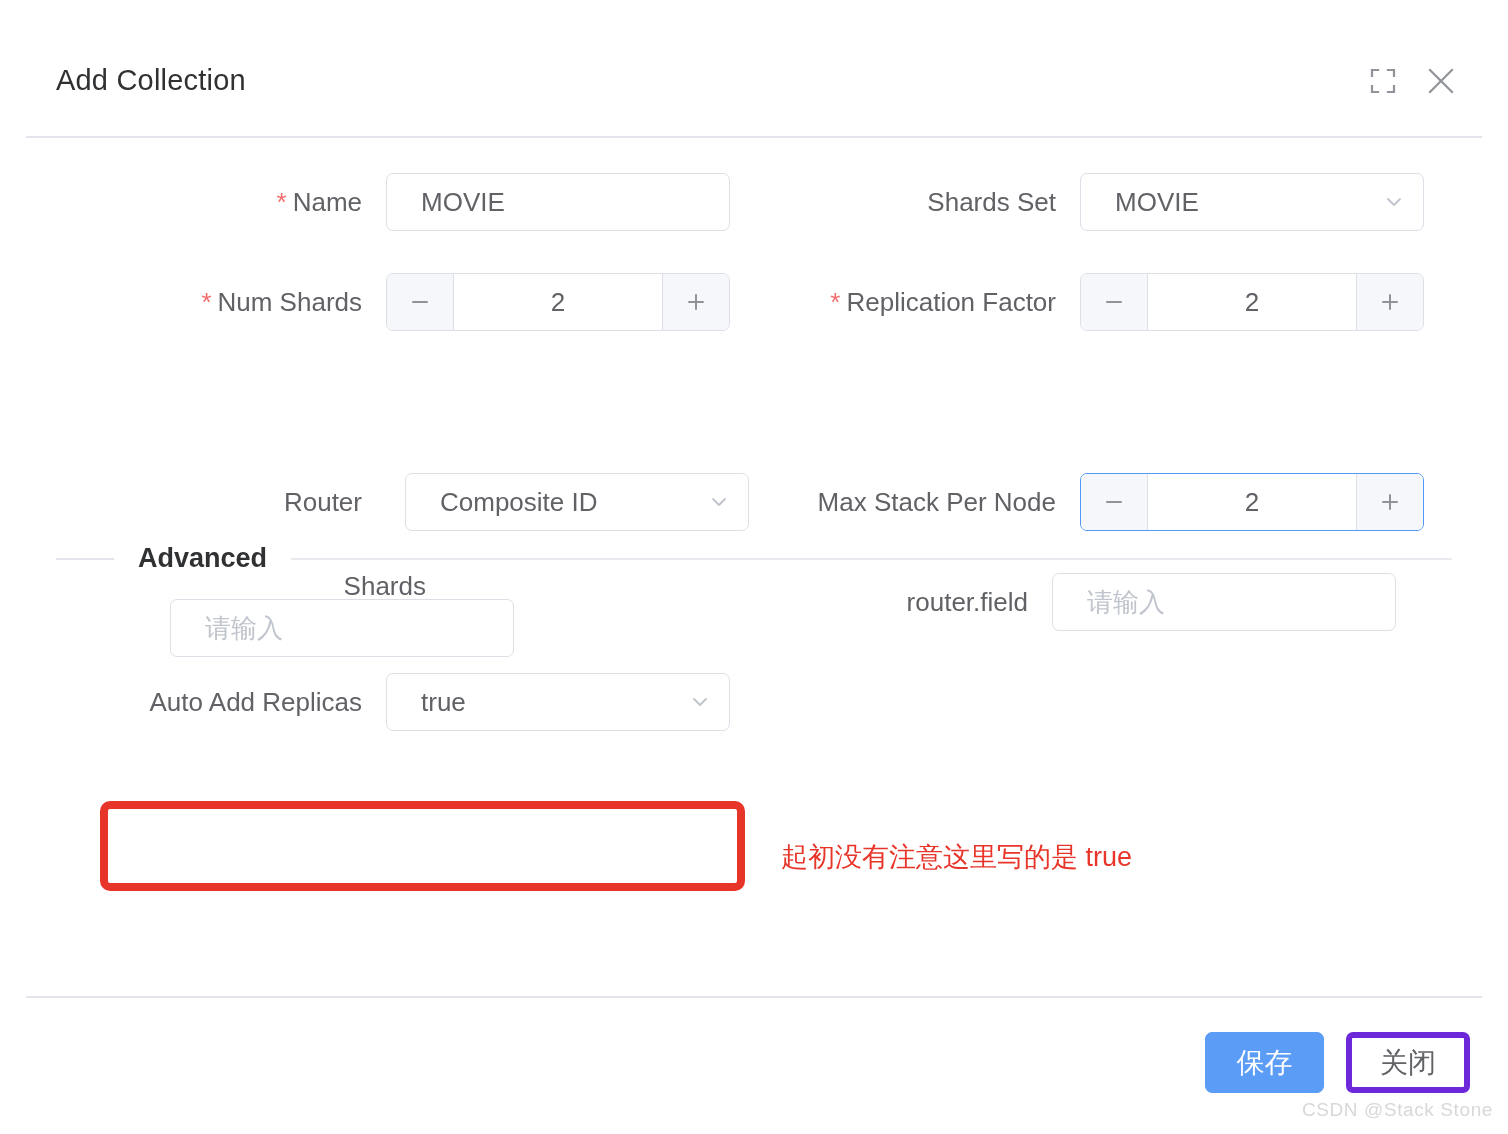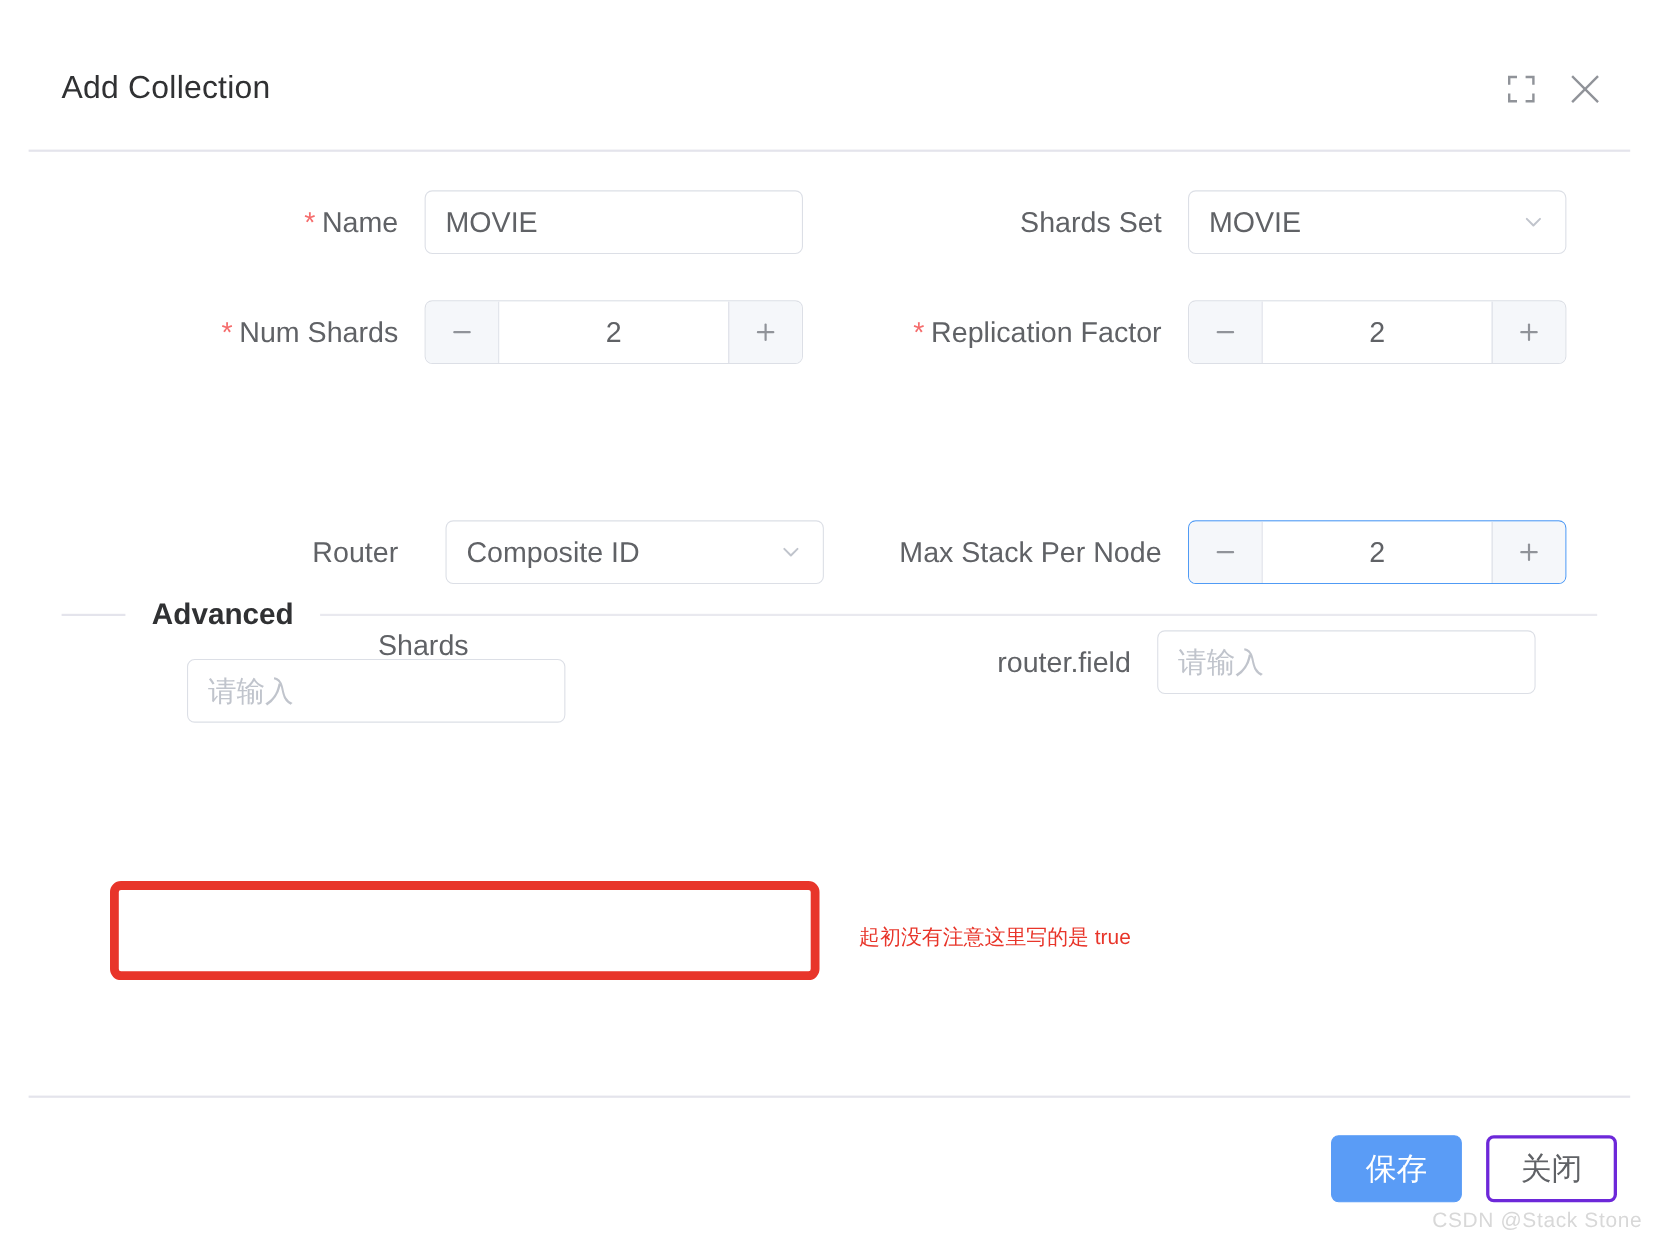--- a/index.html
+++ b/index.html
@@ -92,21 +92,21 @@
 
   
   .inp {
     box-sizing: border-box;
     height: 58px;
     border: 1px solid #dcdfe6;
     border-radius: 7px;
     background: #ffffff;
     display: flex;
     align-items: center;
-    padding: 0 18px;
+    padding: 0 34px;
     font-size: 26px;
     color: #606266;
     position: relative;
   }
   .inp .ph {
     color: #c0c4cc;
   }
   .inp .caret {
     position: absolute;
     right: 18px;
@@ -190,21 +190,21 @@
     height: 90px;
     border: 8px solid #e8352a;
     border-radius: 10px;
     box-sizing: border-box;
     pointer-events: none;
   }
   .annotation {
     position: absolute;
     left: 781px;
     top: 702px;
-    font-size: 19px;
+    font-size: 27px;
     color: #e8352a;
     white-space: nowrap;
   }
 
   
   .dlg-footer {
     position: relative;
     flex: 0 0 auto;
     height: 138px;
     border-radius: 14px;
@@ -237,21 +237,21 @@
     padding: 0 28px;
   }
   .btn-primary {
     background: #5a9cf6;
     color: #ffffff;
     border: 1px solid #5a9cf6;
   }
   .btn-default {
     background: #ffffff;
     color: #606266;
-    border: 3px solid #6d28d9;
+    border: 6px solid #6d28d9;
   }
 
   .watermark {
     position: absolute;
     right: 15px;
     bottom: 13px;
     font-size: 19px;
     color: #d8d8d8;
     letter-spacing: 0.6px;
     white-space: nowrap;
@@ -399,20 +399,33 @@
 
     <div class="form-row" style="left:788px; top:436px;">
       <div class="f-label" style="width:240px;">
         <span>router.field</span>
       </div>
       <div class="inp" style="width:344px;">
         <span class="ph">请输入</span>
       </div>
     </div>
 
+    <div class="form-row" style="left:120px; top:536px;">
+      <div class="f-label" style="width:242px;">
+        <span>Auto Add Replicas</span>
+      </div>
+      <div class="inp" style="width:344px;">
+        <span>true</span>
+        <span class="caret">
+          <svg width="22" height="22" viewBox="0 0 22 22" fill="none" stroke="#c0c4cc" stroke-width="1.8" stroke-linecap="round" stroke-linejoin="round">
+            <path d="M5 8 L11 14 L17 8"></path>
+          </svg>
+        </span>
+      </div>
+    </div>
 
     <div class="highlight-box"></div>
     <div class="annotation">起初没有注意这里写的是 true</div>
 
   </div>
 
   <div class="dlg-footer">
     <div class="ftr-rule"></div>
     <div class="ftr-btns">
       <div class="btn btn-primary">保存</div>

